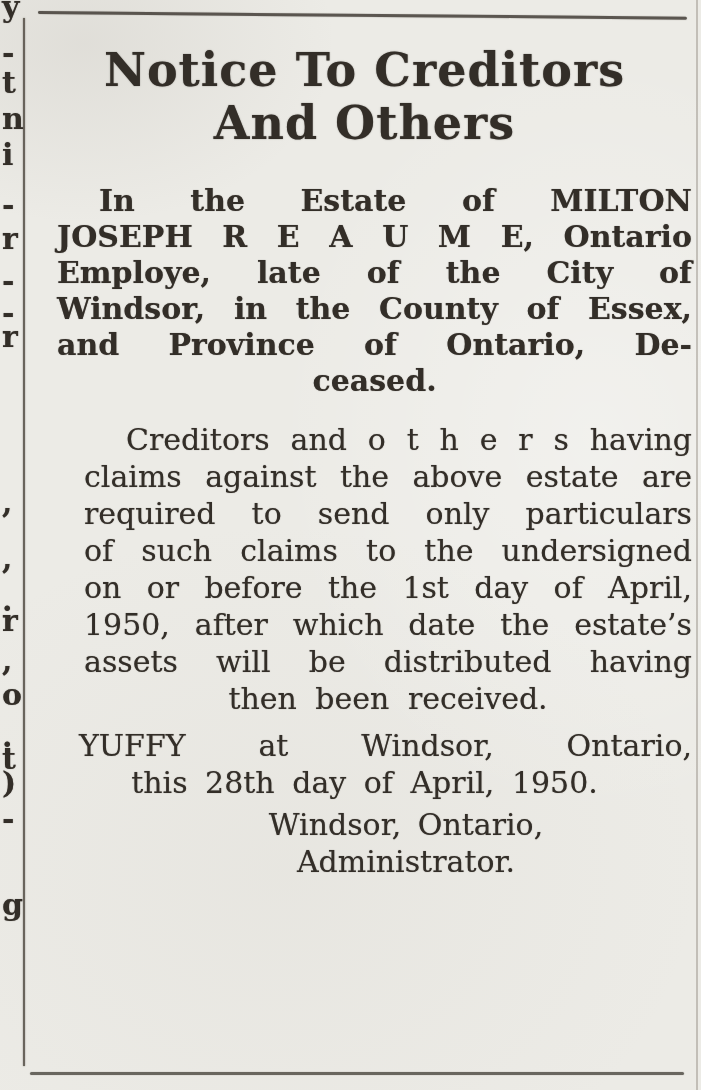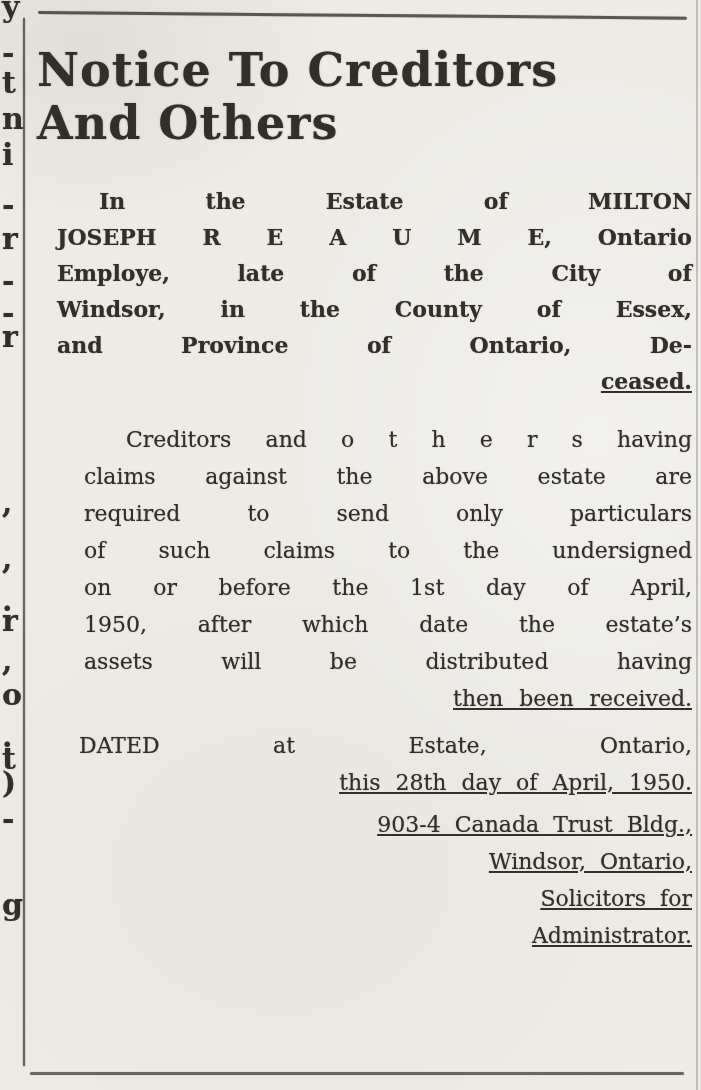--- a/index.html
+++ b/index.html
@@ -40,33 +40,33 @@
     box-shadow:0 0 1px rgba(58,53,46,.5);
   }
   .bottom-rule{
     position:absolute;left:30px;top:1072px;width:654px;height:3px;
     background:rgba(62,57,50,.75);
     border-radius:2px;
     box-shadow:0 0 1px rgba(62,57,50,.5);
   }
   .title{
     margin:0;padding:44px 0 0 0;
-    text-align:left;
+    text-align:center;
     font-size:46px;line-height:53px;font-weight:bold;
     letter-spacing:1px;
     text-shadow:0 0 1.3px rgba(51,46,40,.6);
   }
   .notice-body{margin-top:33px;}
   .tline{
-    font-size:22px;line-height:37px;
+    font-size:30px;line-height:37px;
     text-shadow:0 0 1px rgba(51,46,40,.55);
     white-space:normal;
   }
   .jline{text-align:justify;text-align-last:justify;}
-  .lline{text-align:right;word-spacing:6px;text-decoration:underline;}
+  .lline{text-align:center;word-spacing:6px;}
   .first{padding-left:42px;}
   .para.estate{padding-left:20px;font-weight:bold;}
   .para.estate .tline{line-height:36px;}
   .para.creditors{margin-top:22px;margin-left:47px;}
   .para.creditors .lline{word-spacing:9px;}
   .para.dated{margin-top:10px;}
   .para.dated .lline{word-spacing:8px;}
   .para.signature{margin-top:5px;}
   .para.signature .tline{padding-left:83px;word-spacing:7px;}
 </style>
@@ -123,27 +123,25 @@
           <div class="tline jline first">Creditors and o t h e r s having</div>
           <div class="tline jline">claims against the above estate are</div>
           <div class="tline jline">required to send only particulars</div>
           <div class="tline jline">of such claims to the undersigned</div>
           <div class="tline jline">on or before the 1st day of April,</div>
           <div class="tline jline">1950, after which date the estate’s</div>
           <div class="tline jline">assets will be distributed having</div>
           <div class="tline lline">then been received.</div>
         </div>
         <div class="para dated">
-          <div class="tline jline first">DATED at Estate, Ontario,</div>
+          <div class="tline jline first">YUFFY at Windsor, Ontario,</div>
           <div class="tline lline">this 28th day of April, 1950.</div>
         </div>
         <div class="para signature">
-          <div class="tline lline">903-4 Canada Trust Bldg.,</div>
           <div class="tline lline">Windsor, Ontario,</div>
-          <div class="tline lline">Solicitors for</div>
           <div class="tline lline">Administrator.</div>
         </div>
       </div>
   </div>
 
   <div class="bottom-rule"></div>
 
 </div>
 
 </body></html>

